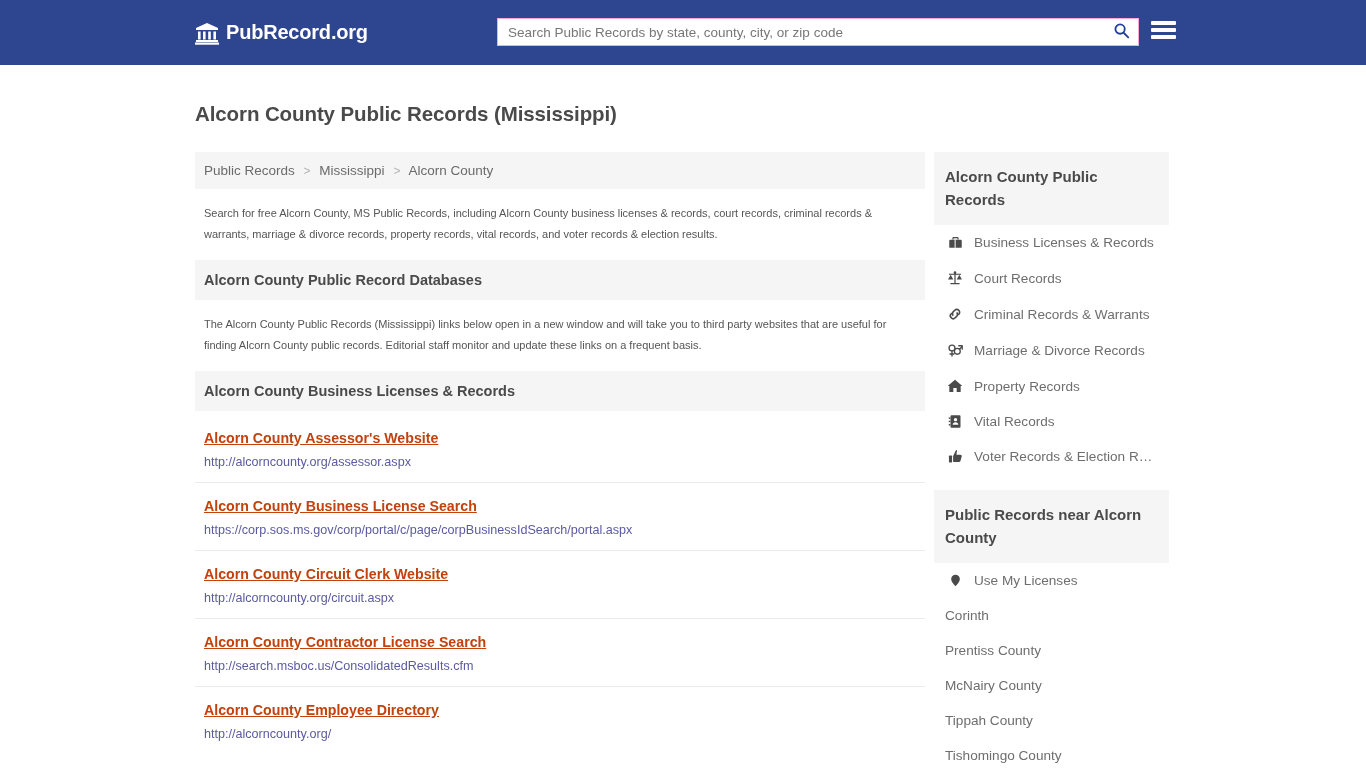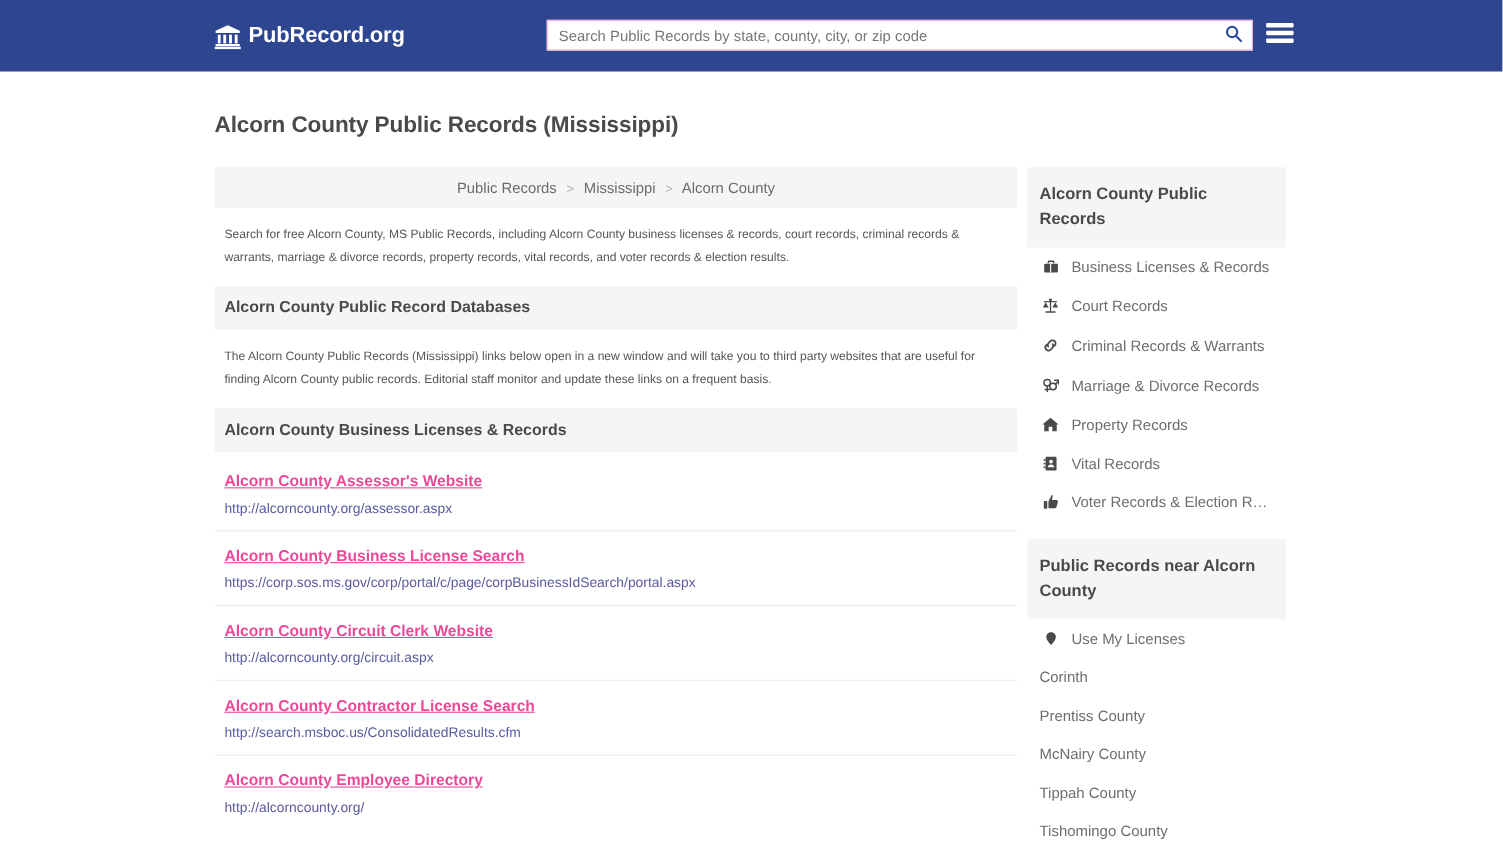--- a/index.html
+++ b/index.html
@@ -118,21 +118,20 @@
     flex: 0 0 235px;
     margin-left: 9px;
   }
 
   
   .breadcrumb {
     background: #f5f5f5;
     padding: 11px 9px;
     font-size: 13.5px;
     color: #6b6b6b;
-    text-align: center;
   }
   .breadcrumb a {
     color: #6b6b6b;
     text-decoration: none;
   }
   .breadcrumb .sep {
     color: #b4b4b4;
     margin: 0 5px;
     font-size: 12px;
   }
@@ -160,21 +159,21 @@
   .link-row {
     padding: 14px 9px 13px 9px;
     border-bottom: 1px solid #ececec;
   }
   .link-row:first-child { padding-top: 18px; }
   .link-row.no-border { border-bottom: 0; }
   .record-link {
     display: inline-block;
     font-size: 14.2px;
     font-weight: bold;
-    color: #ec4899;
+    color: #c2410c;
     text-decoration: underline;
     margin-bottom: 9px;
   }
   .record-url {
     display: block;
     font-size: 12.6px;
     color: #5a5aa0;
     word-break: break-all;
   }
 

